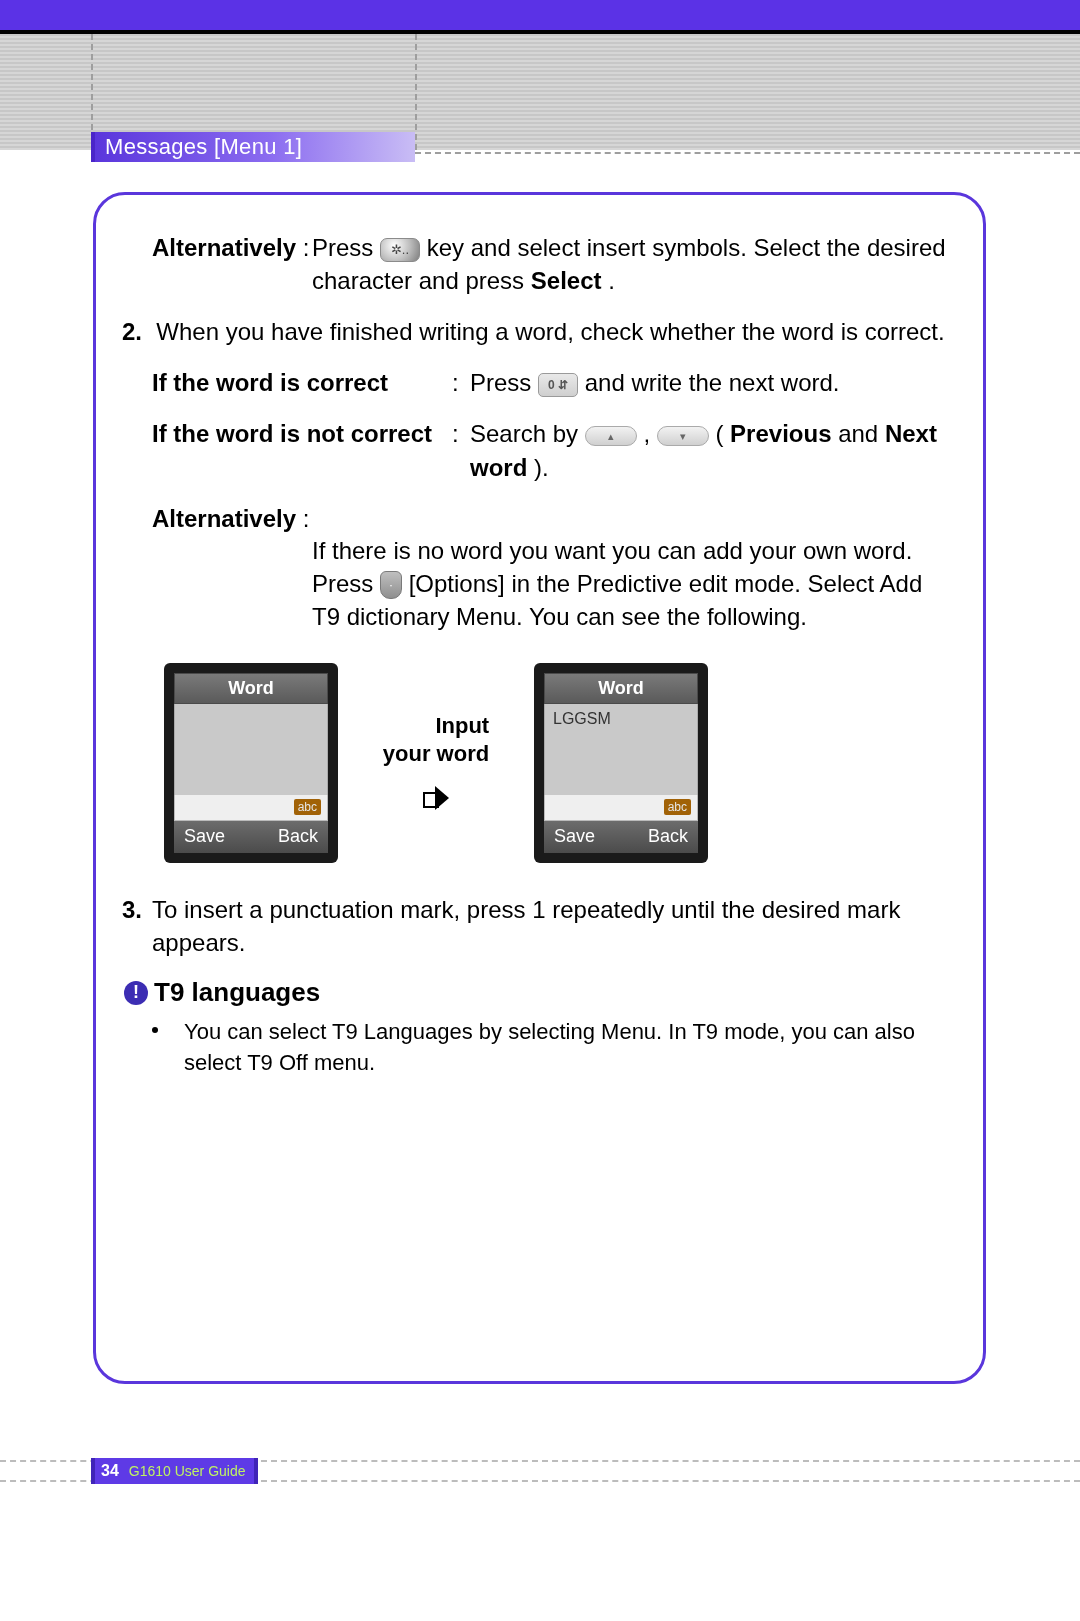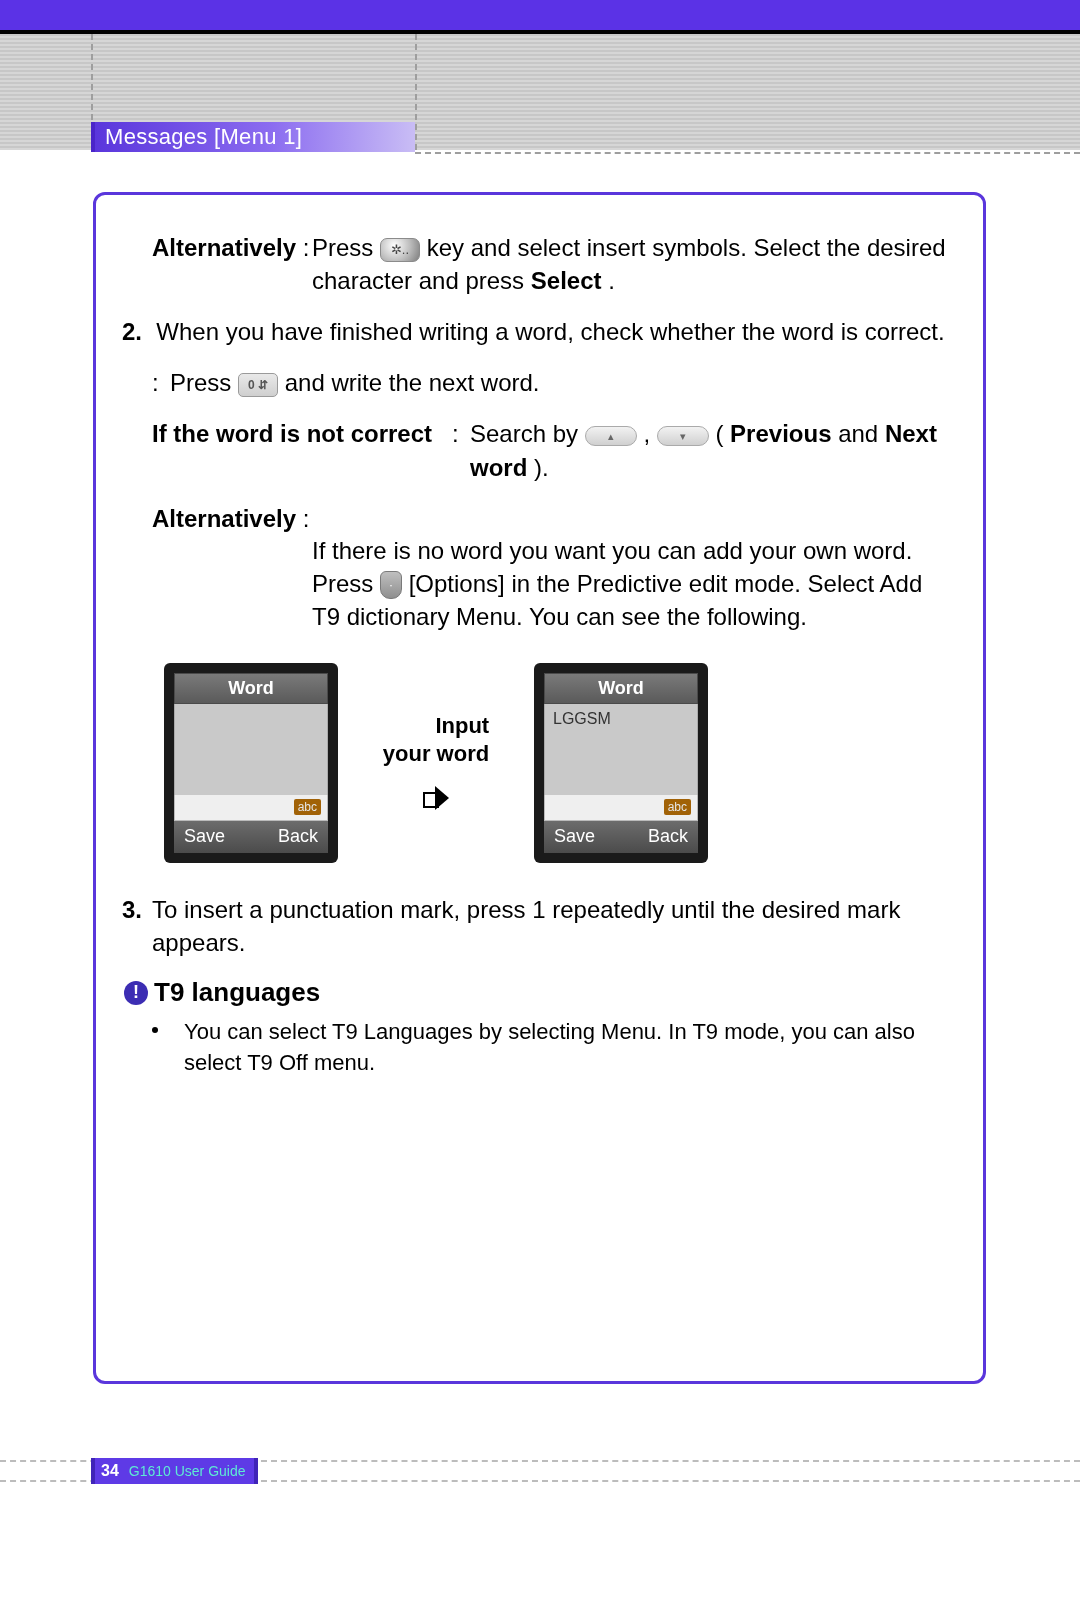--- a/index.html
+++ b/index.html
@@ -26,31 +26,31 @@
   .header-cap { position:absolute; top:30px; left:0; width:1080px; height:4px; background:#000; }
 
   
   .header-dash-right {
     position:absolute; top:152px; left:415px; width:665px; height:0;
     border-top: 2px dashed #9e9e9e;
   }
 
   
   .section-tab {
-    position:absolute; top:122px; left:91px; height:30px; width:324px;
+    position:absolute; top:132px; left:91px; height:30px; width:324px;
     background: linear-gradient(to right, #5a36dc 0%, #8b6cf0 55%, #c9bdf5 100%);
     display:flex; align-items:center; padding-left:10px;
     border-left: 4px solid #4a25c9;
   }
   .section-tab span { color:#fff; font-size:22px; letter-spacing:.3px; }
 
   
   .main-box {
     position:absolute; left:93px; top:192px; width:893px; height:1192px;
-    border:3px solid #5a36dc; border-radius:12px;
+    border:3px solid #5a36dc; border-radius:32px;
     padding:36px 34px 40px 56px;
   }
 
   .body-text { font-size:24px; line-height:1.38; }
 
   .row { display:flex; margin-bottom:18px; }
   .hang-label { font-weight:bold; }
   .hang-body { }
   .inline-icon { display:inline-block; vertical-align:middle; }
 
@@ -122,21 +122,21 @@
 
   
   .footer-dash1 { position:absolute; left:0; top:1460px; width:1080px; height:0; border-top:2px dashed #bcbcbc; }
   .footer-dash2 { position:absolute; left:0; top:1480px; width:1080px; height:0; border-top:2px dashed #bcbcbc; }
   .footer-tab {
     position:absolute; left:91px; top:1458px; height:26px;
     background:#5e3ae6; display:flex; align-items:center; padding:0 8px 0 6px;
     border-left:4px solid #4024b8; border-right:4px solid #4024b8;
   }
   .footer-tab .pg { color:#fff; font-weight:bold; font-size:16px; margin-right:10px; }
-  .footer-tab .guide { color:#5eead4; font-size:14px; }
+  .footer-tab .guide { color:#bef264; font-size:14px; }
 
 </style>
 </head>
 <body>
 
 <div class="page">
   <div class="top-purple"></div>
   <div class="header-cap"></div>
   <div class="header-band"></div>
   <div class="header-dash-right"></div>
@@ -159,20 +159,21 @@
         <span>.</span>
       </div>
     </div>
 
     <div class="num-row body-text">
       <div class="num">2.</div>
       <div style="flex:1;text-align:center;">When you have finished writing a word, check whether the word is correct.</div>
     </div>
 
     <div class="row body-text">
+      <div class="label-col">If the word is correct</div>
       <div class="sep-col">:</div>
       <div class="rest-col">
         <span>Press </span>
         <span class="inline-icon key-0">0 ⇵</span>
         <span> and write the next word.</span>
       </div>
     </div>
 
     <div class="row body-text">
       <div class="label-col">If the word is not correct</div>

